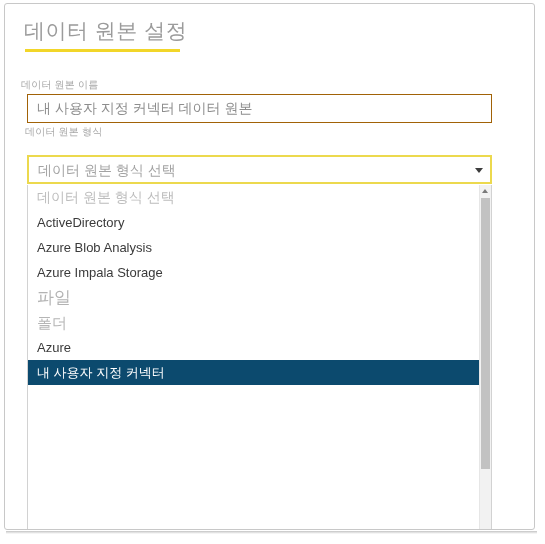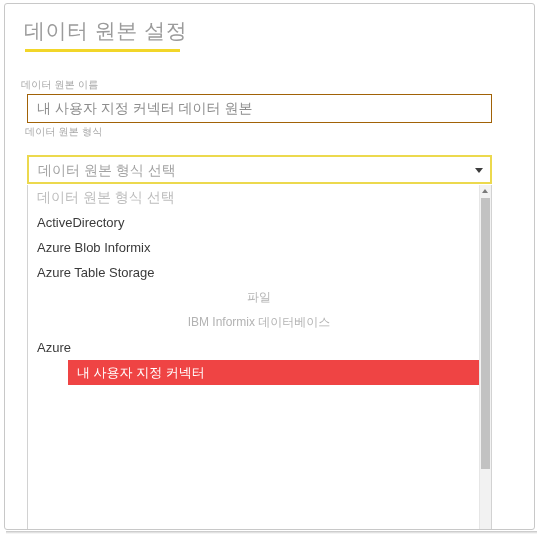--- a/index.html
+++ b/index.html
@@ -146,32 +146,30 @@
     color: #3a3a3a;
     white-space: nowrap;
     cursor: default;
     box-sizing: border-box;
   }
   .option.placeholder {
     font-size: 14px;
     color: #bdbdbd;
   }
   .option.muted-small {
-    font-size: 12px;
+    font-size: 17px;
     color: #b3b3b3;
-    text-align: center;
   }
   .option.muted-large {
     font-size: 15px;
     color: #b5b5b5;
   }
   .option.selected {
-    background: #ef4444;
+    background: #0c4a6e;
     color: #ffffff;
-    margin-left: 40px;
   }
 
   
   #scrollbar {
     position: absolute;
     right: 0;
     top: 0;
     width: 12px;
     height: 347px;
     background: #f2f2f2;
@@ -222,24 +220,24 @@
 
   <div id="select-control">
     <div id="select-value">데이터 원본 형식 선택</div>
     <div id="select-arrow"></div>
   </div>
 
   <div id="dropdown">
     <div id="option-list">
         <div class="option placeholder">데이터 원본 형식 선택</div>
         <div class="option">ActiveDirectory</div>
-        <div class="option">Azure Blob Informix</div>
-        <div class="option">Azure Table Storage</div>
+        <div class="option">Azure Blob Analysis</div>
+        <div class="option">Azure Impala Storage</div>
         <div class="option muted-small">파일</div>
-        <div class="option muted-small">IBM Informix 데이터베이스</div>
+        <div class="option muted-large">폴더</div>
         <div class="option">Azure</div>
         <div class="option selected">내 사용자 지정 커넥터</div>
       </div>
 
     <div id="scrollbar">
       <div id="scroll-up">
         <div id="scroll-up-glyph"></div>
       </div>
       <div id="scroll-thumb"></div>
     </div>

